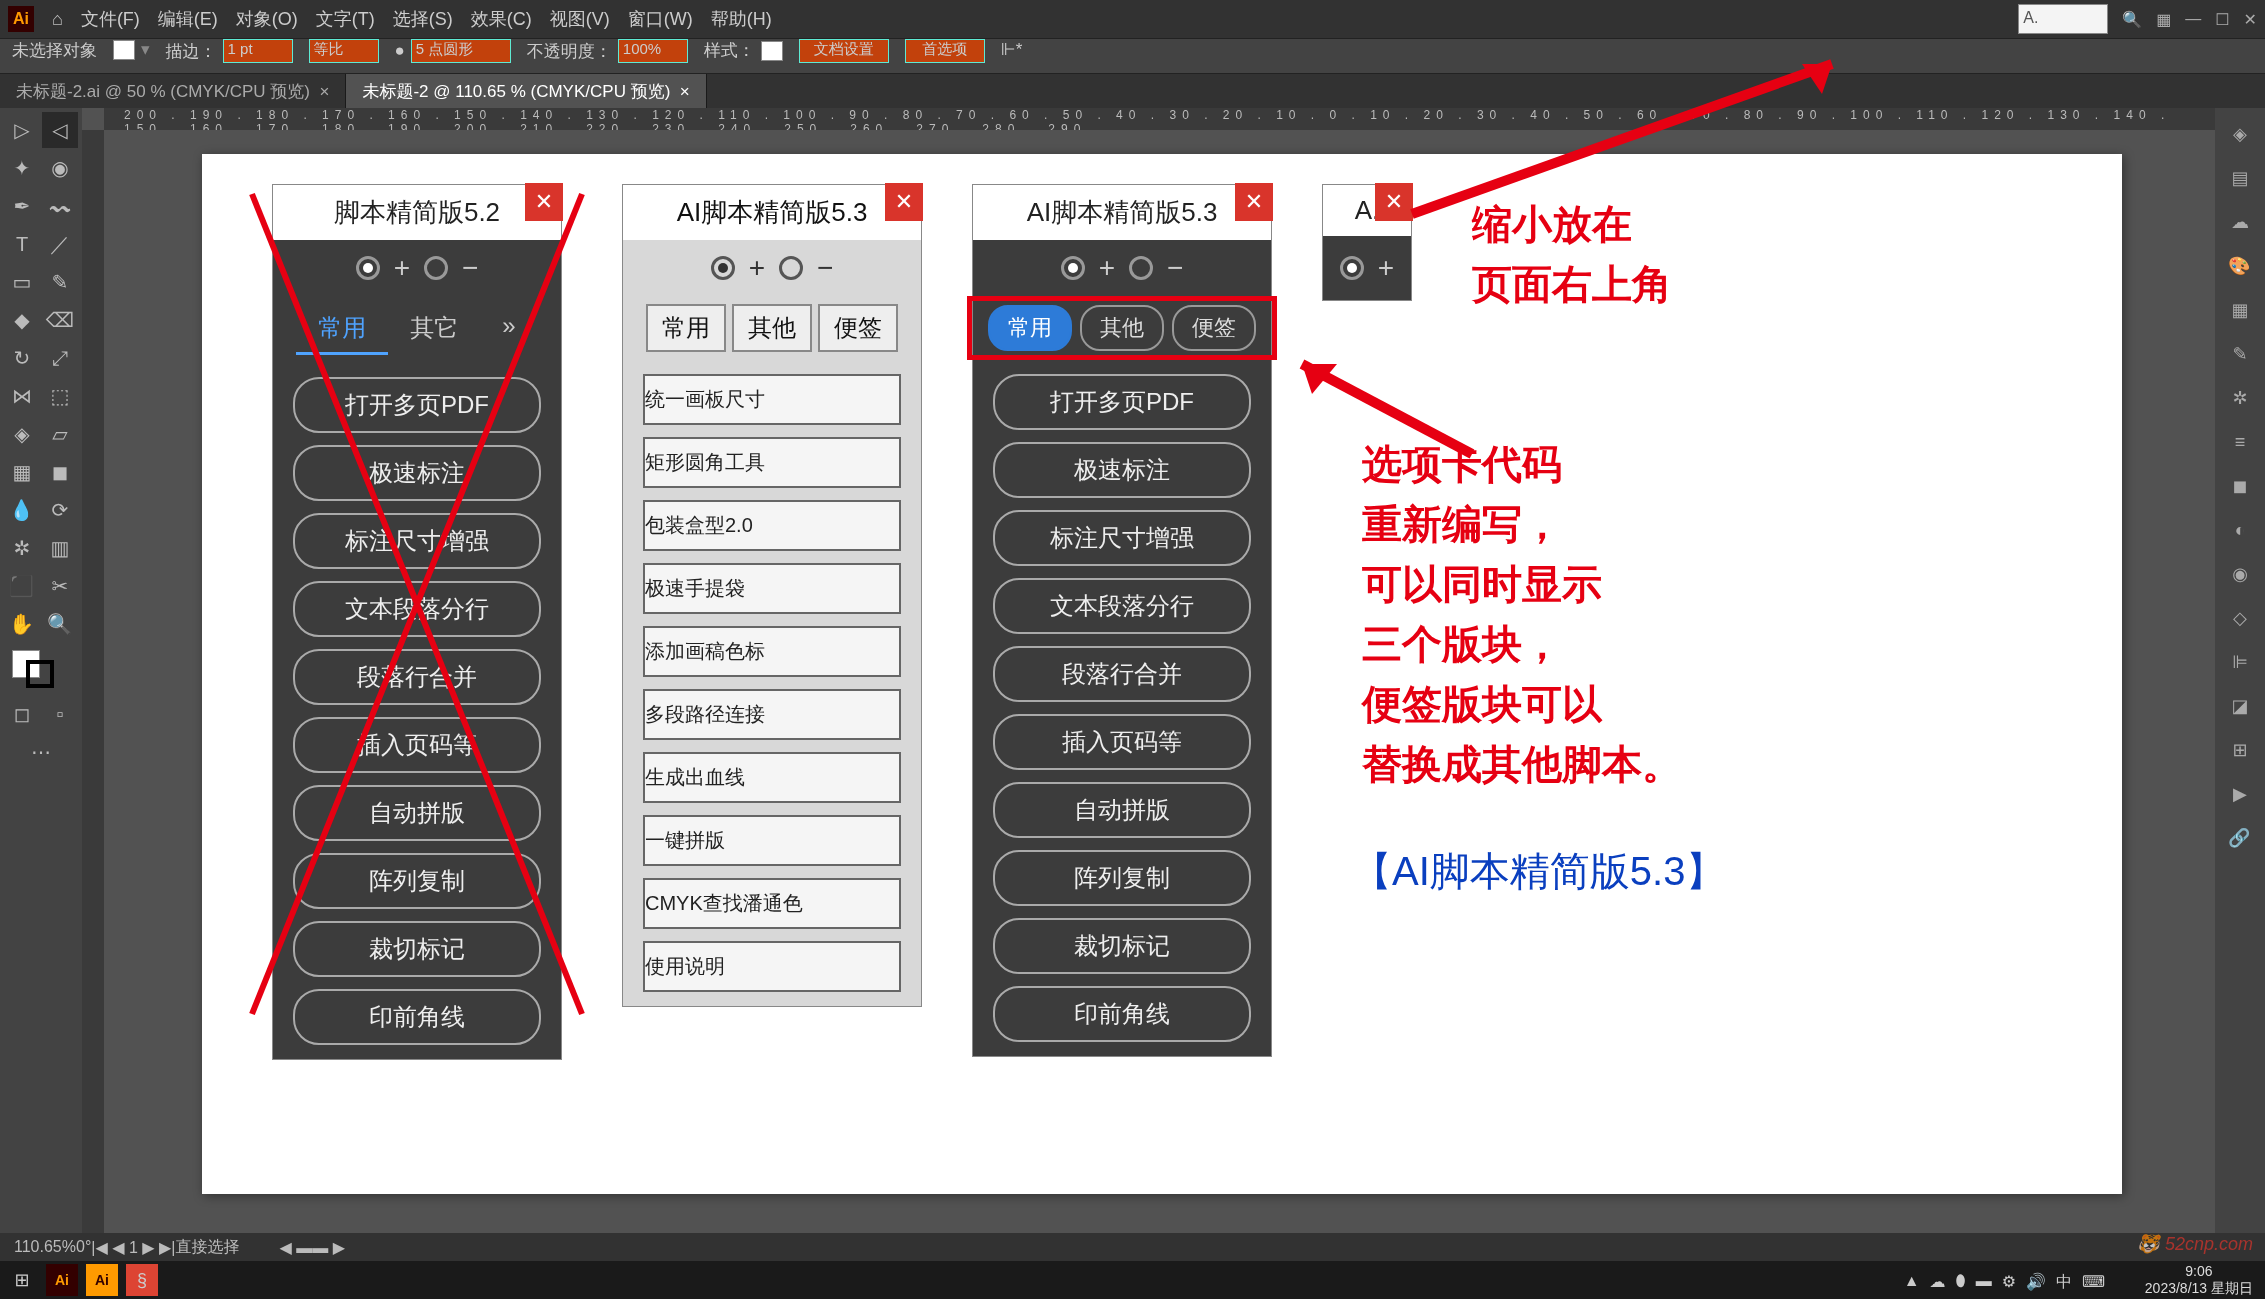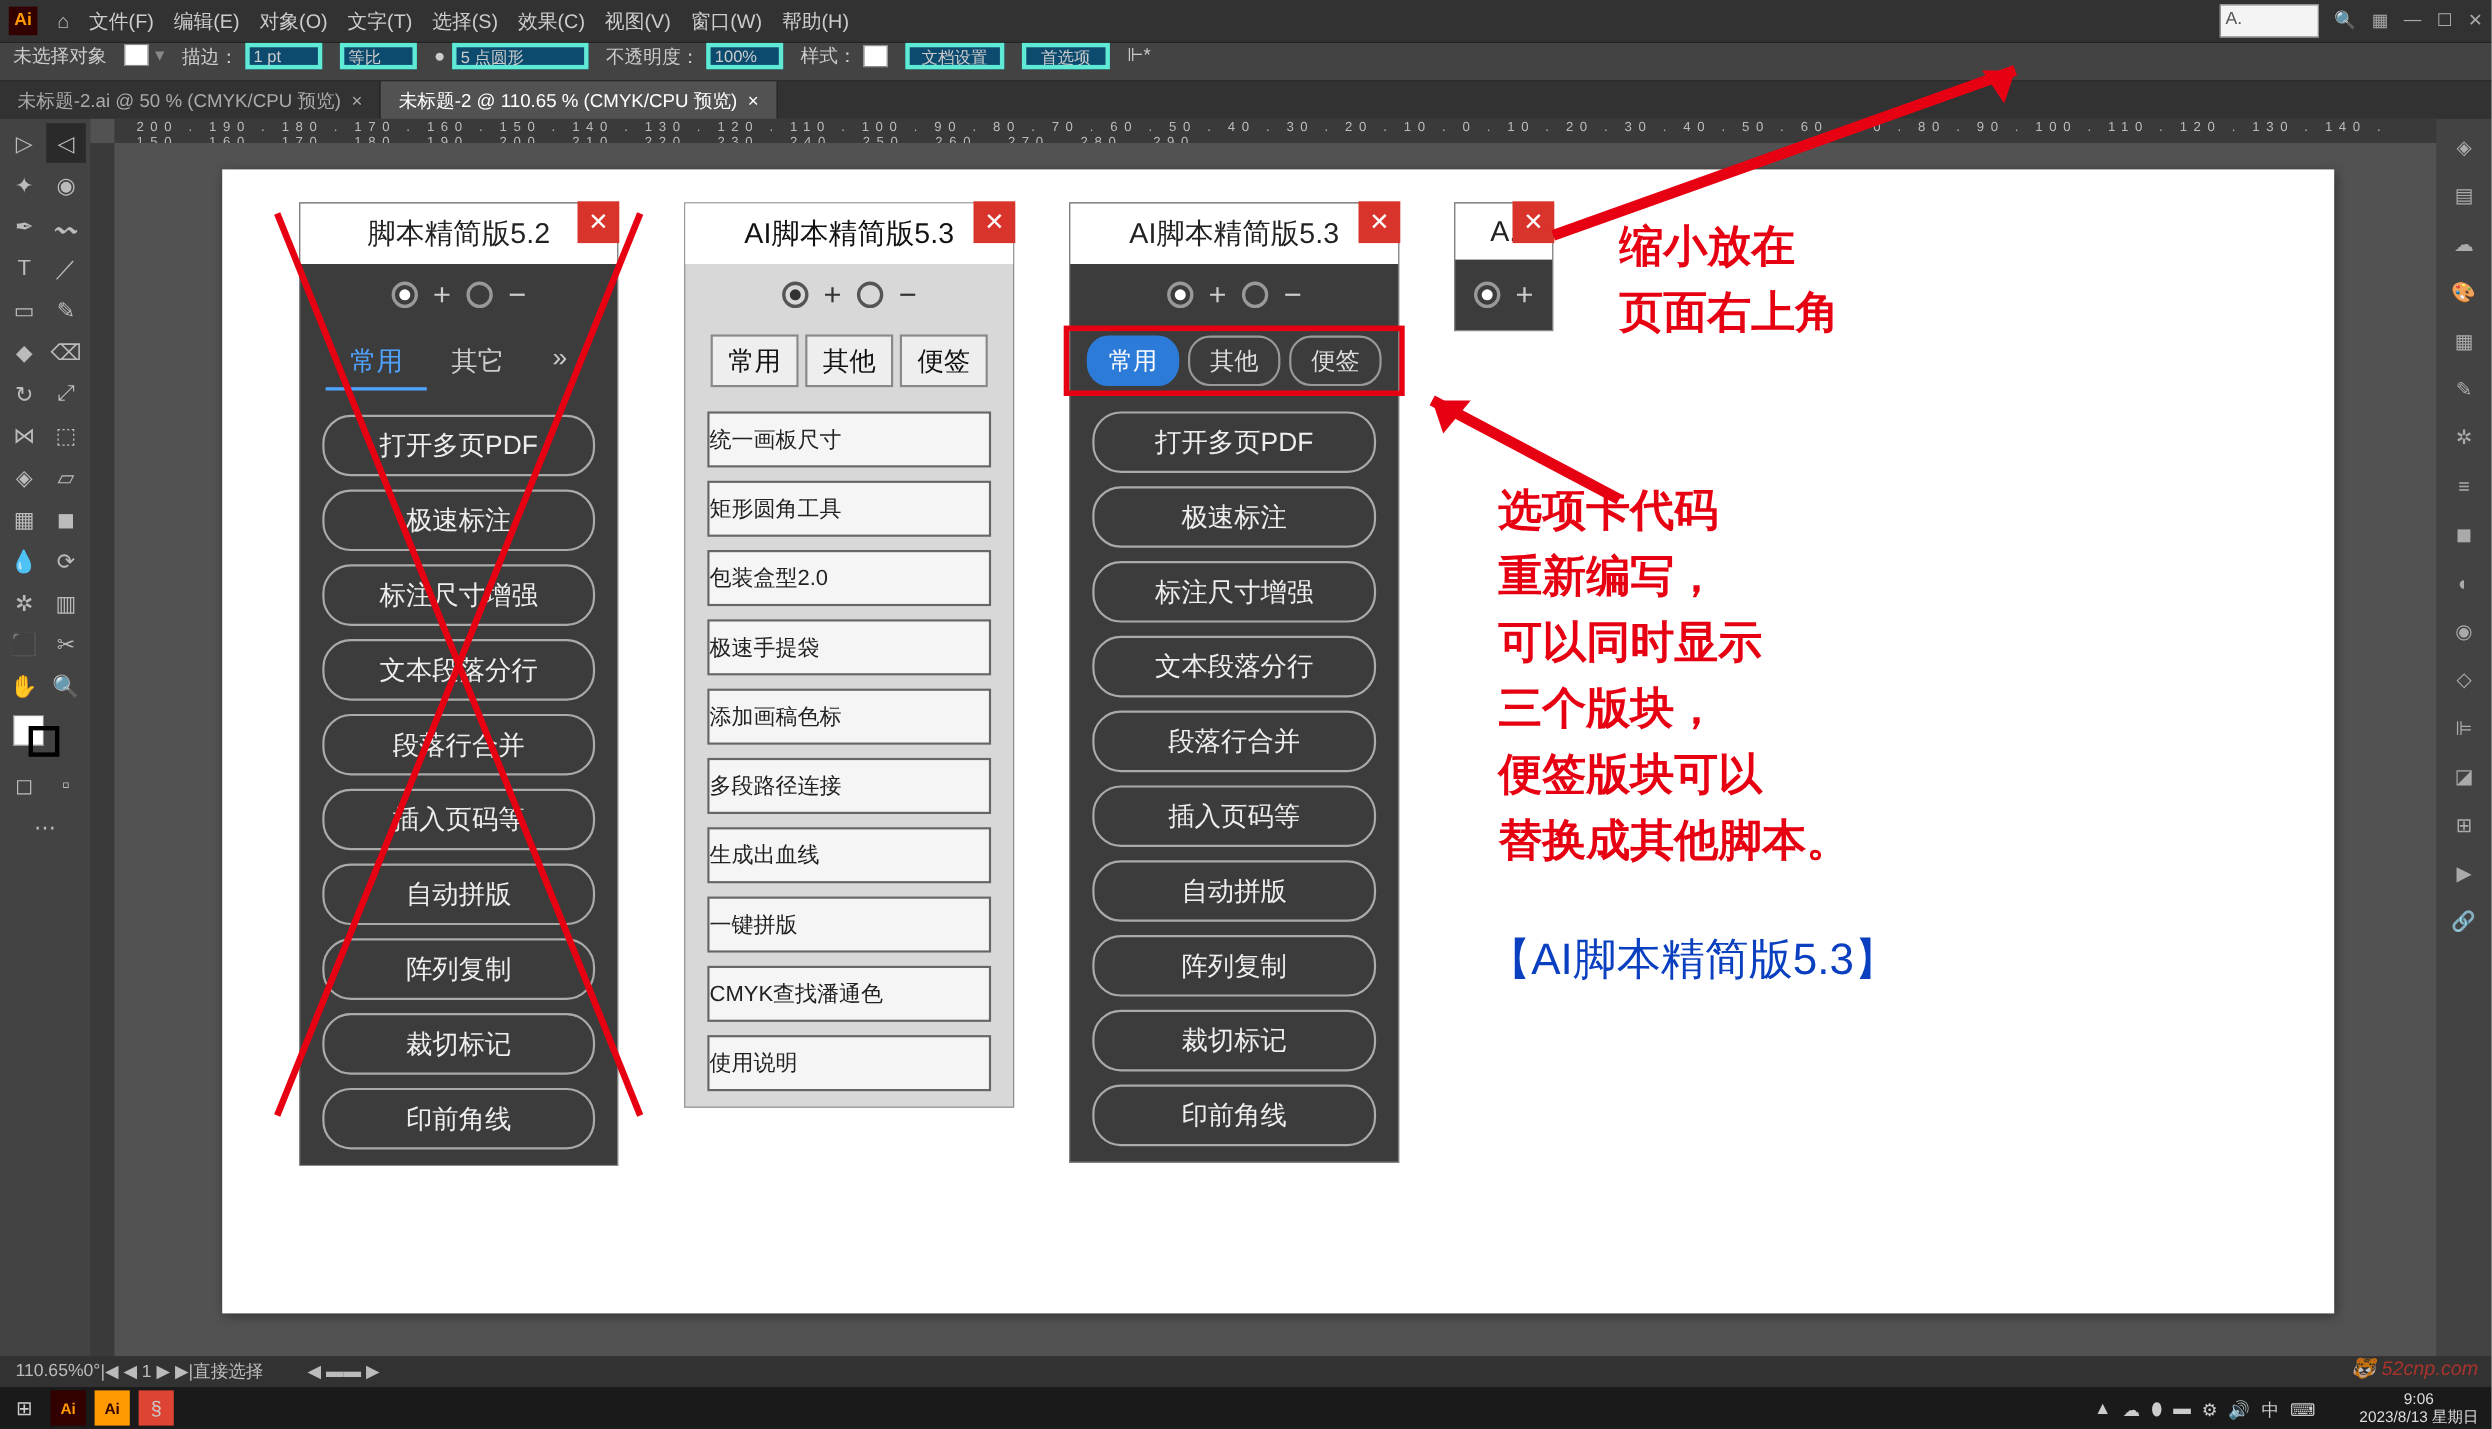--- a/index.html
+++ b/index.html
@@ -6,21 +6,21 @@
 body { background:#323232; width:2265px; height:1299px; overflow:hidden; position:relative; }
 .menubar { height:38px; background:#323232; display:flex; align-items:center; padding:0 8px; color:#ccc; font-size:18px; gap:18px; }
 .ai-logo { width:26px; height:26px; background:#330000; color:#ff9a00; display:flex; align-items:center; justify-content:center; font-weight:bold; font-size:16px; }
 .home-ic { color:#bbb; }
 .menubar span { cursor:default; }
 .topright { position:absolute; right:8px; top:4px; display:flex; gap:14px; align-items:center; color:#aaa; }
 .topinput { width:90px; height:30px; background:#f4f4f4; border:1px solid #888; }
 .optbar { height:36px; background:#434343; display:flex; align-items:flex-start; color:#ccc; font-size:17px; gap:16px; padding:0 12px; border-top:1px solid #222; border-bottom:1px solid #222;}
 .optseg { display:flex; align-items:center; gap:6px; }
 .sw { width:22px; height:20px; background:#fff; border:1px solid #888; }
-.dd { width:70px; height:24px; background:#0c4a6e; border:4px solid #5eead4; color:#ccc; font-size:15px; padding:0 4px; }
+.dd { width:70px; height:24px; background:#c2410c; border:1px solid #5eead4; color:#ccc; font-size:15px; padding:0 4px; }
 .tabs { height:34px; background:#323232; display:flex; align-items:center; font-size:17px; color:#aaa; }
 .tab { padding:6px 16px; border-right:1px solid #1a1a1a; }
 .tab.active { background:#525252; color:#fff; }
 .canvas-wrap { position:absolute; top:108px; left:82px; right:50px; bottom:66px; background:#525252; }
 .rulertop { position:absolute; top:0; left:22px; right:0; height:22px; background:#3a3a3a; color:#bbb; font-size:12px; display:flex; overflow:hidden; letter-spacing:6px; padding-left:20px;}
 .rulerleft { position:absolute; top:22px; left:0; width:22px; bottom:0; background:#3a3a3a; }
 .artboard { position:absolute; top:46px; left:120px; width:1920px; height:1040px; background:#ffffff; box-shadow:2px 2px 10px rgba(0,0,0,.4); }
 .toolbar-l { position:absolute; top:108px; left:0; width:82px; bottom:66px; background:#434343; display:flex; flex-wrap:wrap; align-content:flex-start; padding:4px; gap:2px; }
 .tool { width:36px; height:36px; background:#434343; display:flex; align-items:center; justify-content:center; color:#bbb; font-size:20px; }
 .tool.sel { background:#2a2a2a; }
@@ -92,21 +92,21 @@
       <span class="sw"></span>
       <span style="color:#888">▾</span>
     </span>
   <span class="optseg">
       <span>描边：</span>
       <span class="dd">1 pt</span>
     </span>
   <span class="optseg">
       <span class="dd">等比</span>
     </span>
-  <span class="optseg">● <span class="dd" style="width:124px">5 点圆形</span></span>
+  <span class="optseg">● <span class="dd" style="width:100px">5 点圆形</span></span>
   <span class="optseg">
       <span>不透明度：</span>
       <span class="dd">100%</span>
     </span>
   <span class="optseg">
       <span>样式：</span>
       <span class="sw"></span>
     </span>
   <span class="dd" style="width:90px;text-align:center">文档设置</span>
   <span class="dd" style="width:80px;text-align:center">首选项</span>

